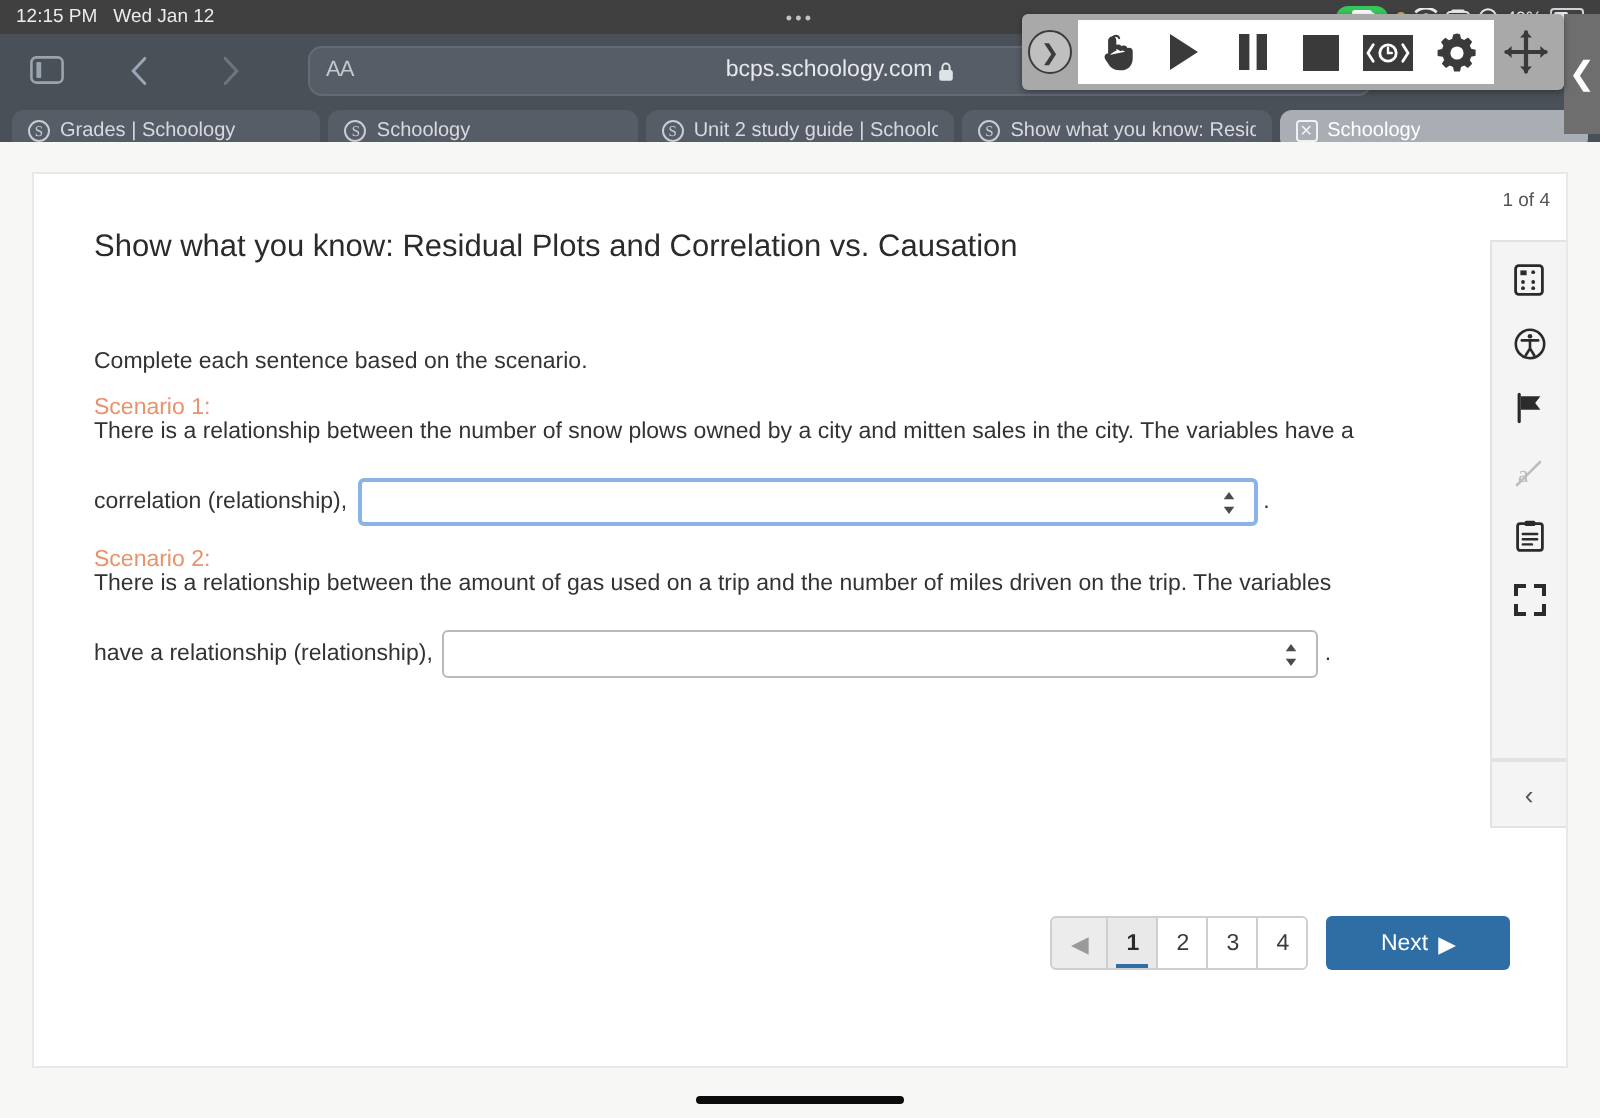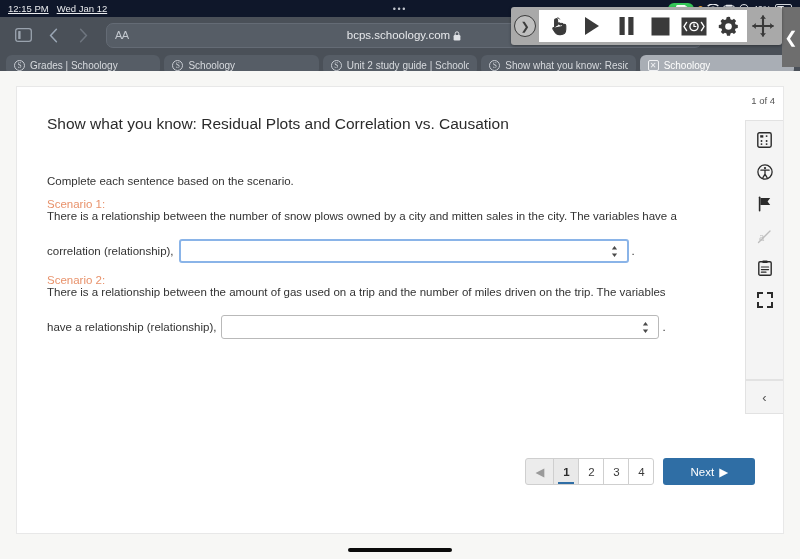--- a/index.html
+++ b/index.html
@@ -6,23 +6,23 @@
   html, body {
     width: 800px; height: 559px;
     font-family: "Liberation Sans", sans-serif;
     overflow: hidden;
     background: #f7f7f5;
   }
   .screen { position: relative; width: 800px; height: 559px; }
 
   
   .statusbar {
-    height: 17px; background: #0f172a; color: #e9ebee;
+    height: 17px; background: #404040; color: #e9ebee;
     display: flex; align-items: center; position: relative;
-    font-size: 9.5px; padding: 4px 8px; text-decoration: underline;
+    font-size: 9.5px; padding: 4px 8px;
   }
   .sb-left { display: flex; gap: 8px; align-items: center; white-space: nowrap; }
   .sb-center { position: absolute; left: 50%; transform: translateX(-50%);
     letter-spacing: 1.6px; font-size: 9px; color: #bfc4cb; }
   .sb-right { margin-left: auto; display: flex; align-items: center; gap: 4px; }
   .rec-pill {
     background: #35c759; border-radius: 7px; width: 26px; height: 12px;
     display: flex; align-items: center; justify-content: center;
   }
   .rec-cam { width: 10px; height: 7px; background: #fff; border-radius: 1.5px; position: relative; }
@@ -33,21 +33,21 @@
   .mini { font-size: 9px; color: #e9ebee; }
   .battery { width: 17px; height: 9px; border: 1px solid #cfd3d8; border-radius: 2px;
     position: relative; display: inline-block; }
   .battery:after { content:""; position:absolute; right:-3px; top:2.5px; width:1.5px;
     height:4px; background:#cfd3d8; border-radius:0 1px 1px 0; }
   .battery i { position:absolute; left:1px; top:1px; bottom:1px; width: 48%;
     background:#e9ebee; border-radius:1px; display:block; }
 
   
   .chrome { background: #4a5058; padding: 3px 8px 5px 8px; }
-  .toolbar-row { display:flex; align-items:center; gap:0; height: 30px; }
+  .toolbar-row { display:flex; align-items:center; gap:16px; height: 30px; }
   .nav-btn { width: 30px; height: 26px; display:flex; align-items:center; justify-content:center; }
   .urlbar {
     flex: 1; margin: 0 8px; height: 25px; background: #565d66;
     border: 1px solid #646b75; border-radius: 7px;
     display: flex; align-items: center; padding: 0 8px; position: relative;
   }
   .aa { color: #c3c8cf; font-size: 11px; letter-spacing: -0.5px; }
   .url-text {
     position:absolute; left:0; right:0; text-align:center; color:#e6e8eb;
     font-size: 11.5px; display:flex; align-items:flex-end; justify-content:center; gap:3px;

